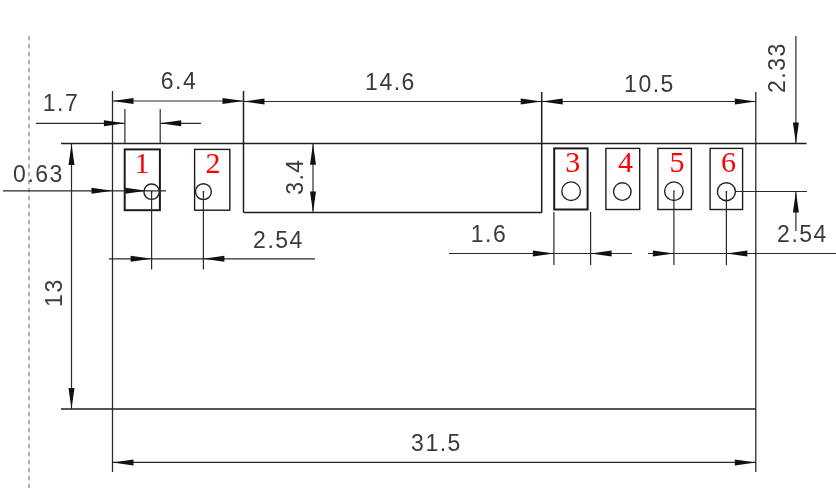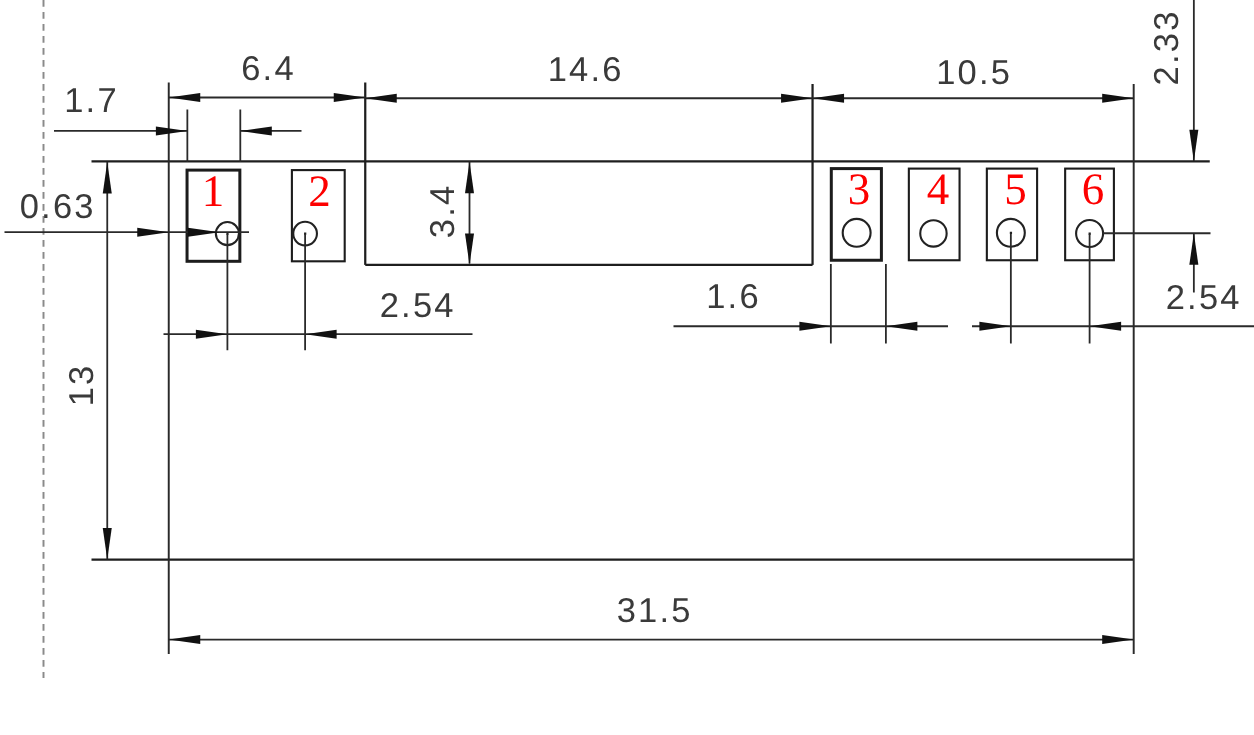--- a/index.html
+++ b/index.html
@@ -1,16 +1,16 @@
 <!DOCTYPE html>
 <html><head>
 <meta charset="utf-8">
 <style>
   html,body{margin:0;padding:0;background:#fff;}
-  #stage{position:relative;width:836px;height:452px;background:#fff;overflow:hidden;}
+  #stage{position:relative;width:836px;height:452px;background:#fff;overflow:hidden;margin-top:36px;}
   svg{display:block;}
 </style>
 </head>
 <body>
 <div id="stage">
 <svg width="836" height="490" viewBox="0 0 836 490">
 
   <line x1="29" y1="0" x2="29" y2="490" stroke="#8a8a8a" stroke-width="1.3" stroke-dasharray="4.5,3.5"></line>
 
   <g stroke="#1e1e1e" stroke-width="1.5" fill="none">

